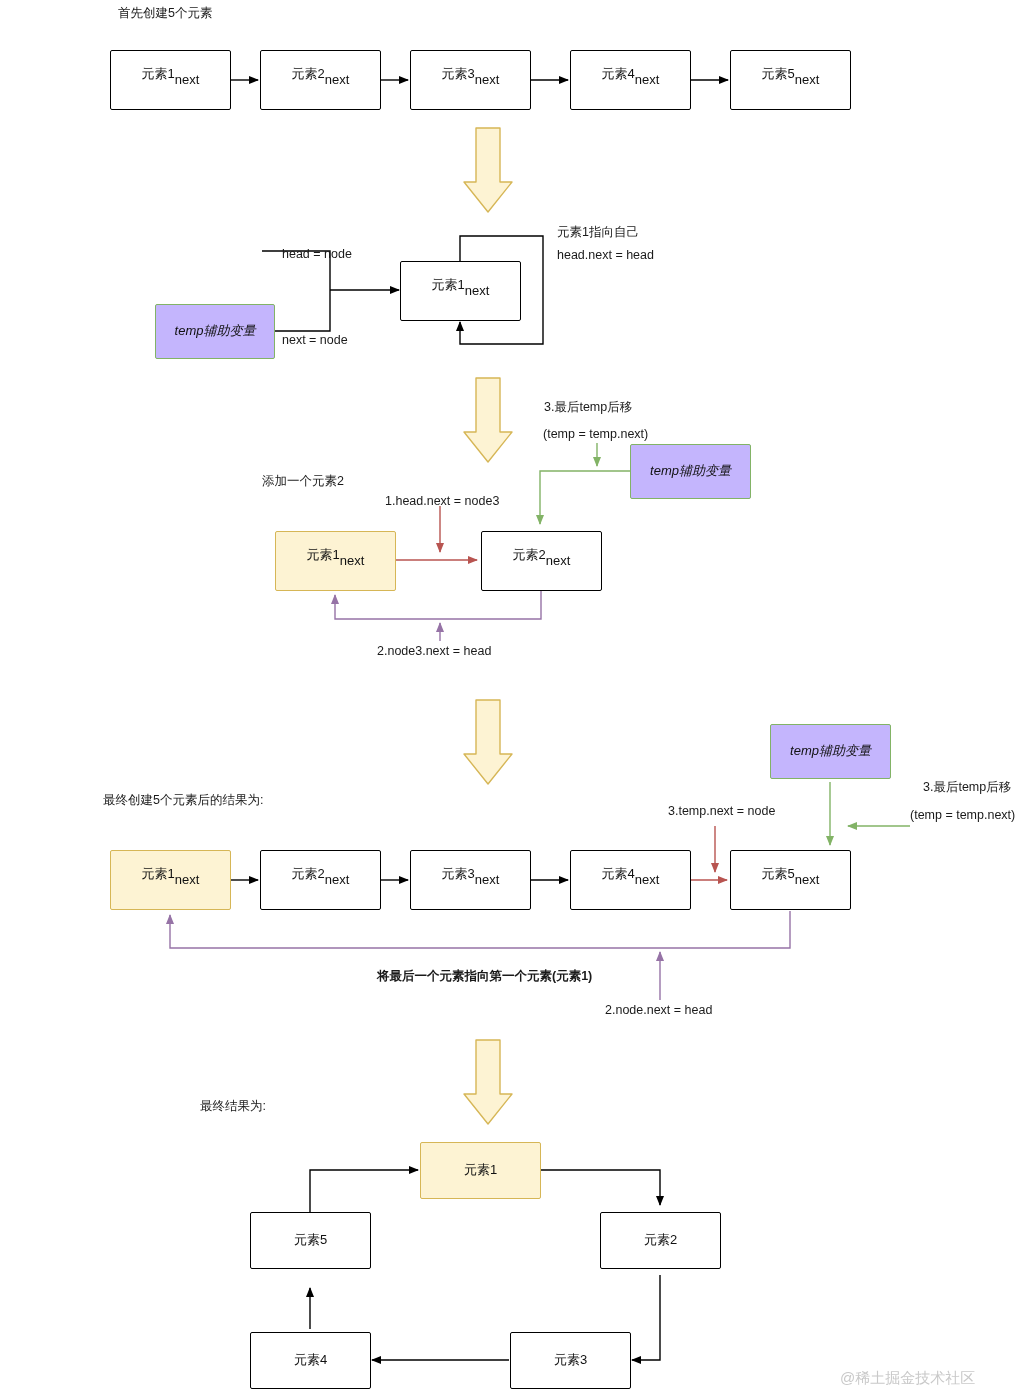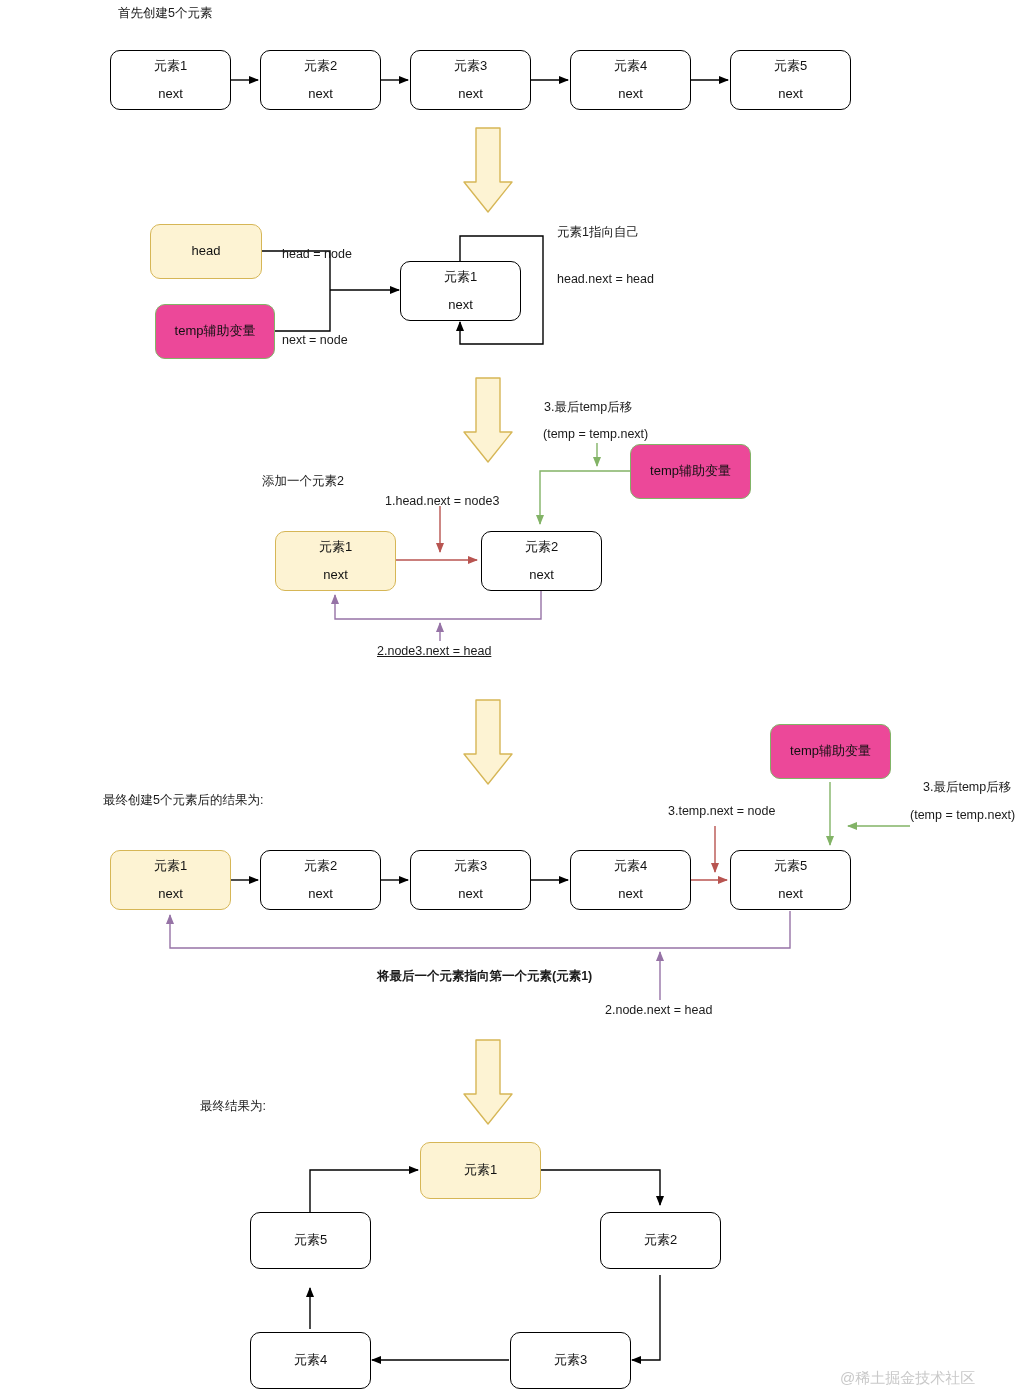--- a/index.html
+++ b/index.html
@@ -24,42 +24,43 @@
     top: 0;
     left: 0;
     width: 1031px;
     height: 1391px;
     pointer-events: none;
   }
   .node {
     position: absolute;
     box-sizing: border-box;
     border: 1.4px solid #000000;
-    border-radius: 10px;
+    border-radius: 2px;
     background: #ffffff;
     display: flex;
-    flex-direction: column;
+    flex-direction: row;
     align-items: center;
     justify-content: center;
     font-size: 13px;
     line-height: 1.25;
     color: #111111;
   }
   .node .title { margin-bottom: 11px; }
   .node .sub { }
   .node.single { justify-content: center; }
   .node.single .title { margin-bottom: 0; }
   .node.yellow {
     background: #fdf3d3;
     border-color: #d6b656;
   }
   .node.green {
-    background: #ec4899;
+    background: #c4b5fd;
     border-color: #82b366;
     border-width: 1.4px;
+    font-style: italic;
   }
   .caption {
     position: absolute;
     font-size: 12.5px;
     color: #1a1a1a;
     white-space: nowrap;
   }
   .watermark {
     position: absolute;
     font-size: 15px;
@@ -192,36 +193,33 @@
   </div>
   <div class="node" style="left:570px; top:50px; width:121px; height:60px;">
     <div class="title">元素4</div>
     <div class="sub">next</div>
   </div>
   <div class="node" style="left:730px; top:50px; width:121px; height:60px;">
     <div class="title">元素5</div>
     <div class="sub">next</div>
   </div>
 
-  <div class="node yellow single" style="left:150px; top:224px; width:112px; height:55px;">
-    <div class="title">head</div>
-  </div>
   <div class="node green single" style="left:155px; top:304px; width:120px; height:55px;">
     <div class="title">temp辅助变量</div>
   </div>
   <div class="caption" style="left:282px; top:233px;margin-top:14px;">head = node</div>
   <div class="caption" style="left:282px; top:333px;">next = node</div>
 
   <div class="node" style="left:400px; top:261px; width:121px; height:60px;">
     <div class="title">元素1</div>
     <div class="sub">next</div>
   </div>
 
   <div class="caption" style="left:557px; top:224px;">元素1指向自己</div>
-  <div class="caption" style="left:557px; top:272px;">head.next = head</div>
+  <div class="caption" style="left:557px; top:248px;">head.next = head</div>
 
   <div class="caption" style="left:262px; top:473px;">添加一个元素2</div>
 
   <div class="caption" style="left:544px; top:399px;">3.最后temp后移</div>
   <div class="caption" style="left:543px; top:427px;">(temp = temp.next)</div>
 
   <div class="node green single" style="left:630px; top:444px; width:121px; height:55px;">
     <div class="title">temp辅助变量</div>
   </div>
 
@@ -229,21 +227,21 @@
 
   <div class="node yellow" style="left:275px; top:531px; width:121px; height:60px;">
     <div class="title">元素1</div>
     <div class="sub">next</div>
   </div>
   <div class="node" style="left:481px; top:531px; width:121px; height:60px;">
     <div class="title">元素2</div>
     <div class="sub">next</div>
   </div>
 
-  <div class="caption" style="left:377px; top:644px;text-decoration:underline;">2.node3.next = head</div>
+  <div class="caption" style="left:377px; top:644px;">2.node3.next = head</div>
 
   <div class="caption" style="left:103px; top:792px;">最终创建5个元素后的结果为:</div>
 
   <div class="node green single" style="left:770px; top:724px; width:121px; height:55px;">
     <div class="title">temp辅助变量</div>
   </div>
 
   <div class="caption" style="left:923px; top:779px;">3.最后temp后移</div>
   <div class="caption" style="left:910px; top:808px;">(temp = temp.next)</div>
 

